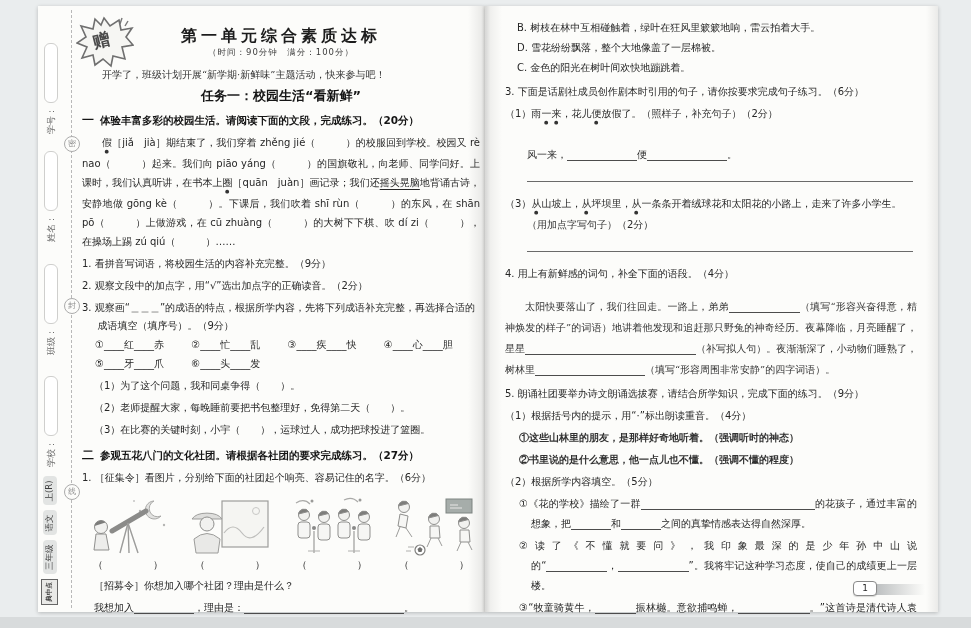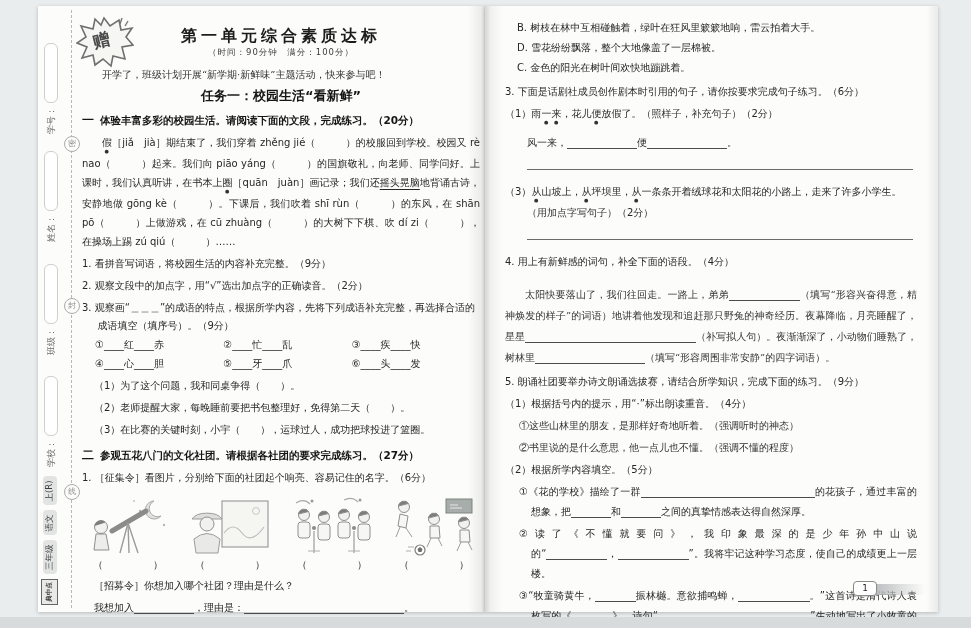--- a/index.html
+++ b/index.html
@@ -43,39 +43,39 @@
   .title{text-align:center;font-weight:bold;font-size:16px;line-height:20px;letter-spacing:4px;margin-top:12px;color:#1c1c1c;}
   .meta{text-align:center;font-size:8.5px;line-height:13px;color:#3d3d3d;letter-spacing:1px;}
   .intro{margin-top:8px;text-indent:2em;line-height:16px;}
   .task{text-align:center;font-weight:bold;font-size:13px;line-height:16px;margin-top:5px;color:#161616;}
   .sec{font-weight:bold;font-size:10.5px;line-height:20px;margin-top:6px;color:#141414;}
   .secmark{font-weight:900;margin-right:6px;font-size:12px;}
   .passage{margin:3px 0 0;text-indent:2em;text-align:justify;line-height:19px;}
   .q{margin-top:4px;}
   .hang{padding-left:1.55em;text-indent:-1.55em;}
   .sub{padding-left:1.2em;}
-  .idioms{display:grid;grid-template-columns:1fr 1fr 1fr;padding-left:1.3em;line-height:19px;}
+  .idioms{display:grid;grid-template-columns:1fr 1fr 1fr 1fr;padding-left:1.3em;line-height:19px;}
   .clubs{display:flex;justify-content:space-between;align-items:flex-end;margin-top:4px;padding:0 2px;height:66px;}
   .clubs svg{display:block;}
   .caps{display:flex;justify-content:space-between;padding:0 2px;line-height:16px;}
   .caps span{width:88px;text-align:center;}
 
   .kai{font-family:"DejaVu Serif",serif;color:#323232;}
   .u{text-decoration:underline;text-underline-offset:3px;}
   .dot{-webkit-text-emphasis:filled circle #333;-webkit-text-emphasis-position:under;
        text-emphasis:filled circle #333;text-emphasis-position:under right;}
   .bl{white-space:pre;border-bottom:1px solid #4c4c4c;}
   .ansline{height:0;border-bottom:1px solid #6a6a6a;margin:16px 4px 12px 2.2em;}
 
   .r-opt{padding-left:1.2em;}
   .r-item{padding-left:2.2em;text-indent:-2.2em;margin-top:2px;}
-  .r-ans{padding-left:2.2em;margin-top:8px;}
+  .r-ans{padding-left:2.2em;margin-top:20px;}
   .r-q{margin-top:4px;}
   .r-para{margin-top:12px;text-indent:2em;text-align:justify;line-height:21px;}
-  .r-sub{padding-left:1.4em;margin-top:2px;}
+  .r-sub{padding-left:1.4em;margin-top:2px;font-weight:bold;}
   .r-fill{padding-left:2.6em;text-indent:-1.2em;margin-top:2px;text-align:justify;}
 
   .pagenum{position:absolute;left:368px;bottom:16px;min-width:16px;text-align:center;font-size:9px;line-height:13px;
     border:1px solid #8a8a8a;border-radius:4px;background:#fff;padding:0 3px;box-shadow:0 1px 1px rgba(0,0,0,.15);z-index:2;}
   .pagenum-strip{position:absolute;left:388px;bottom:17px;width:52px;height:11px;
     background:linear-gradient(90deg,#b9bcbd,rgba(185,188,189,0));}
 </style>
 </head>
 <body>
 

